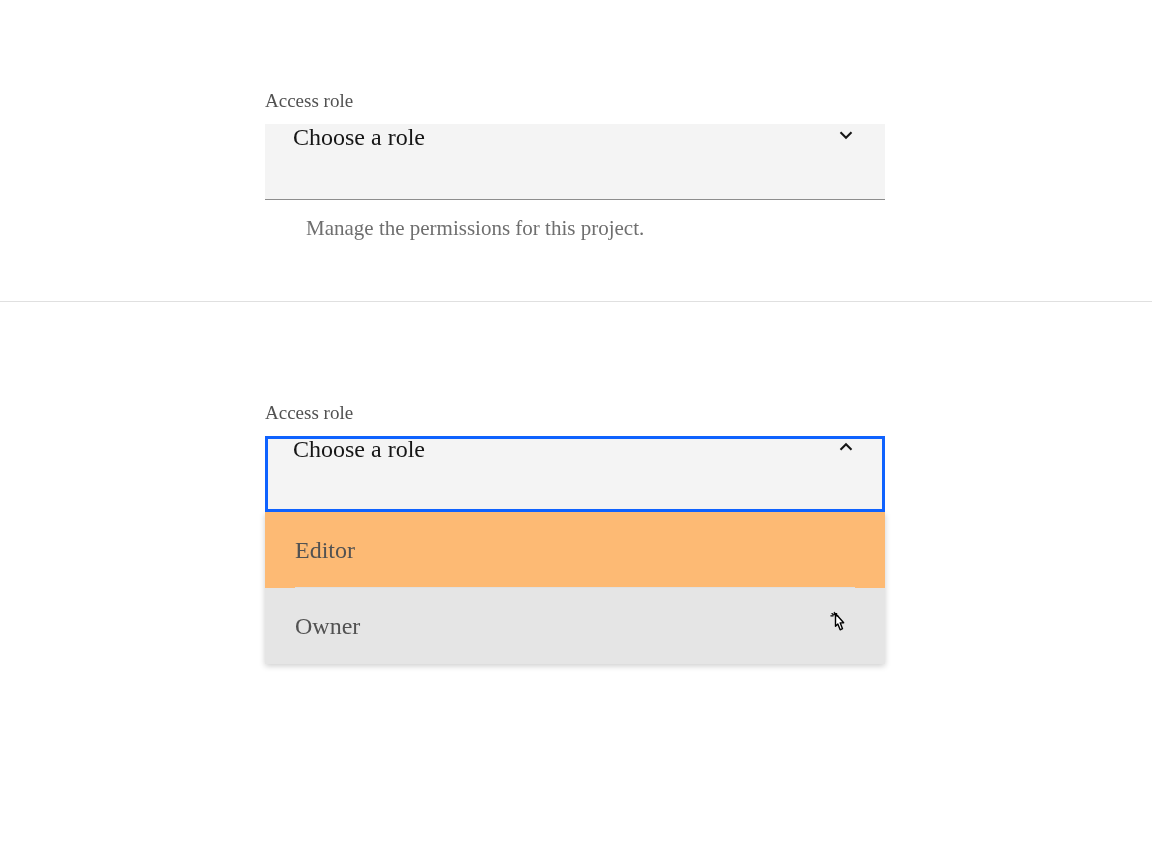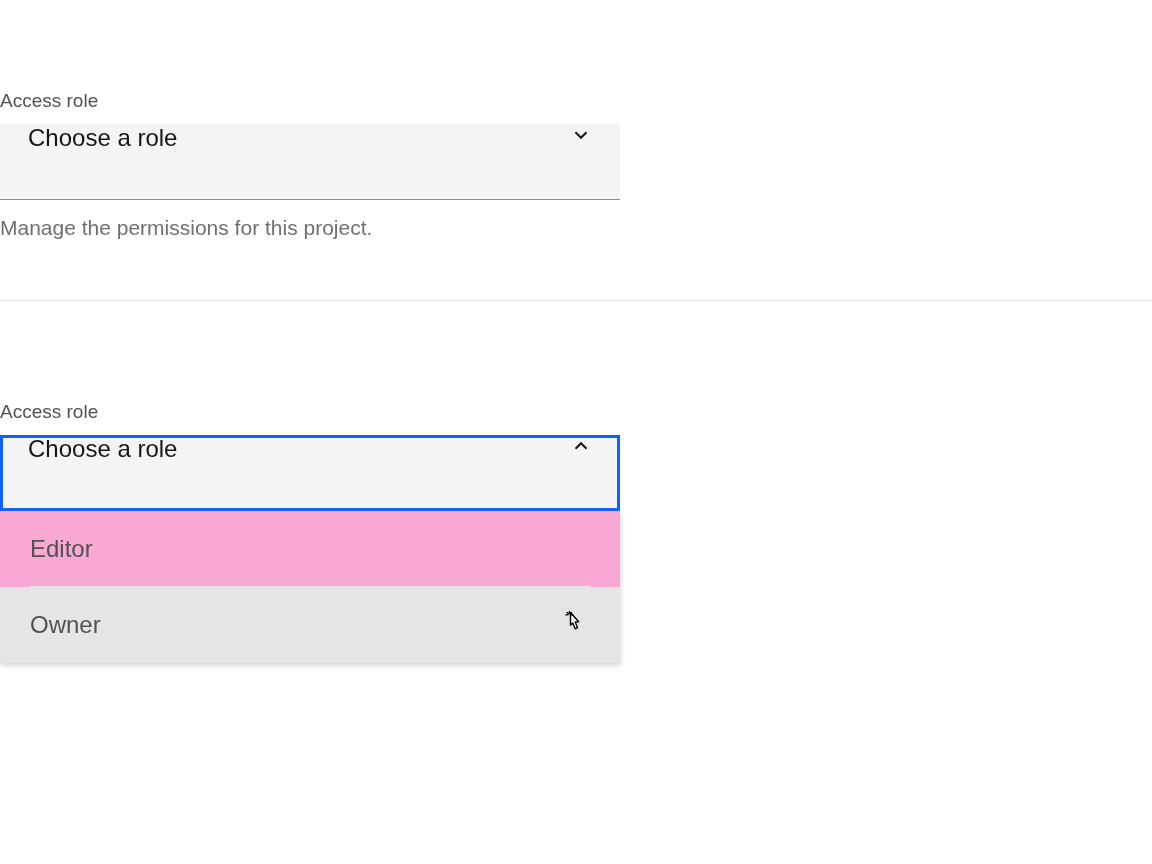--- a/index.html
+++ b/index.html
@@ -7,21 +7,23 @@
       padding: 0;
       box-sizing: border-box;
     }
     body {
       font-family: -apple-system, BlinkMacSystemFont, 'Segoe UI', 'Helvetica Neue', Arial, sans-serif;
       background: #ffffff;
       width: 1152px;
       height: 864px;
     }
     .section {
+      padding-left: 265px;
       padding-right: 265px;
+      font-family: Liberation Serif, serif;
     }
     .section-top {
       padding-top: 90px;
       padding-bottom: 60px;
       border-bottom: 1px solid #e0e0e0;
     }
     .section-bottom {
       padding-top: 100px;
     }
     .field-label {
@@ -56,24 +58,25 @@
       height: 22px;
       display: flex;
       align-items: center;
       justify-content: center;
     }
     .help-text {
       font-size: 21px;
       color: #6f6f6f;
       margin-top: 16px;
       font-weight: 400;
+      margin-left: 41px;
     }
     .dropdown-menu {
       width: 620px;
-      background: #f9a8d4;
+      background: #fdba74;
       box-shadow: 0 2px 6px rgba(0,0,0,0.2);
     }
     .dropdown-option {
       height: 76px;
       display: flex;
       align-items: center;
       padding: 0 30px;
       font-size: 24px;
       color: #525252;
       cursor: pointer;

